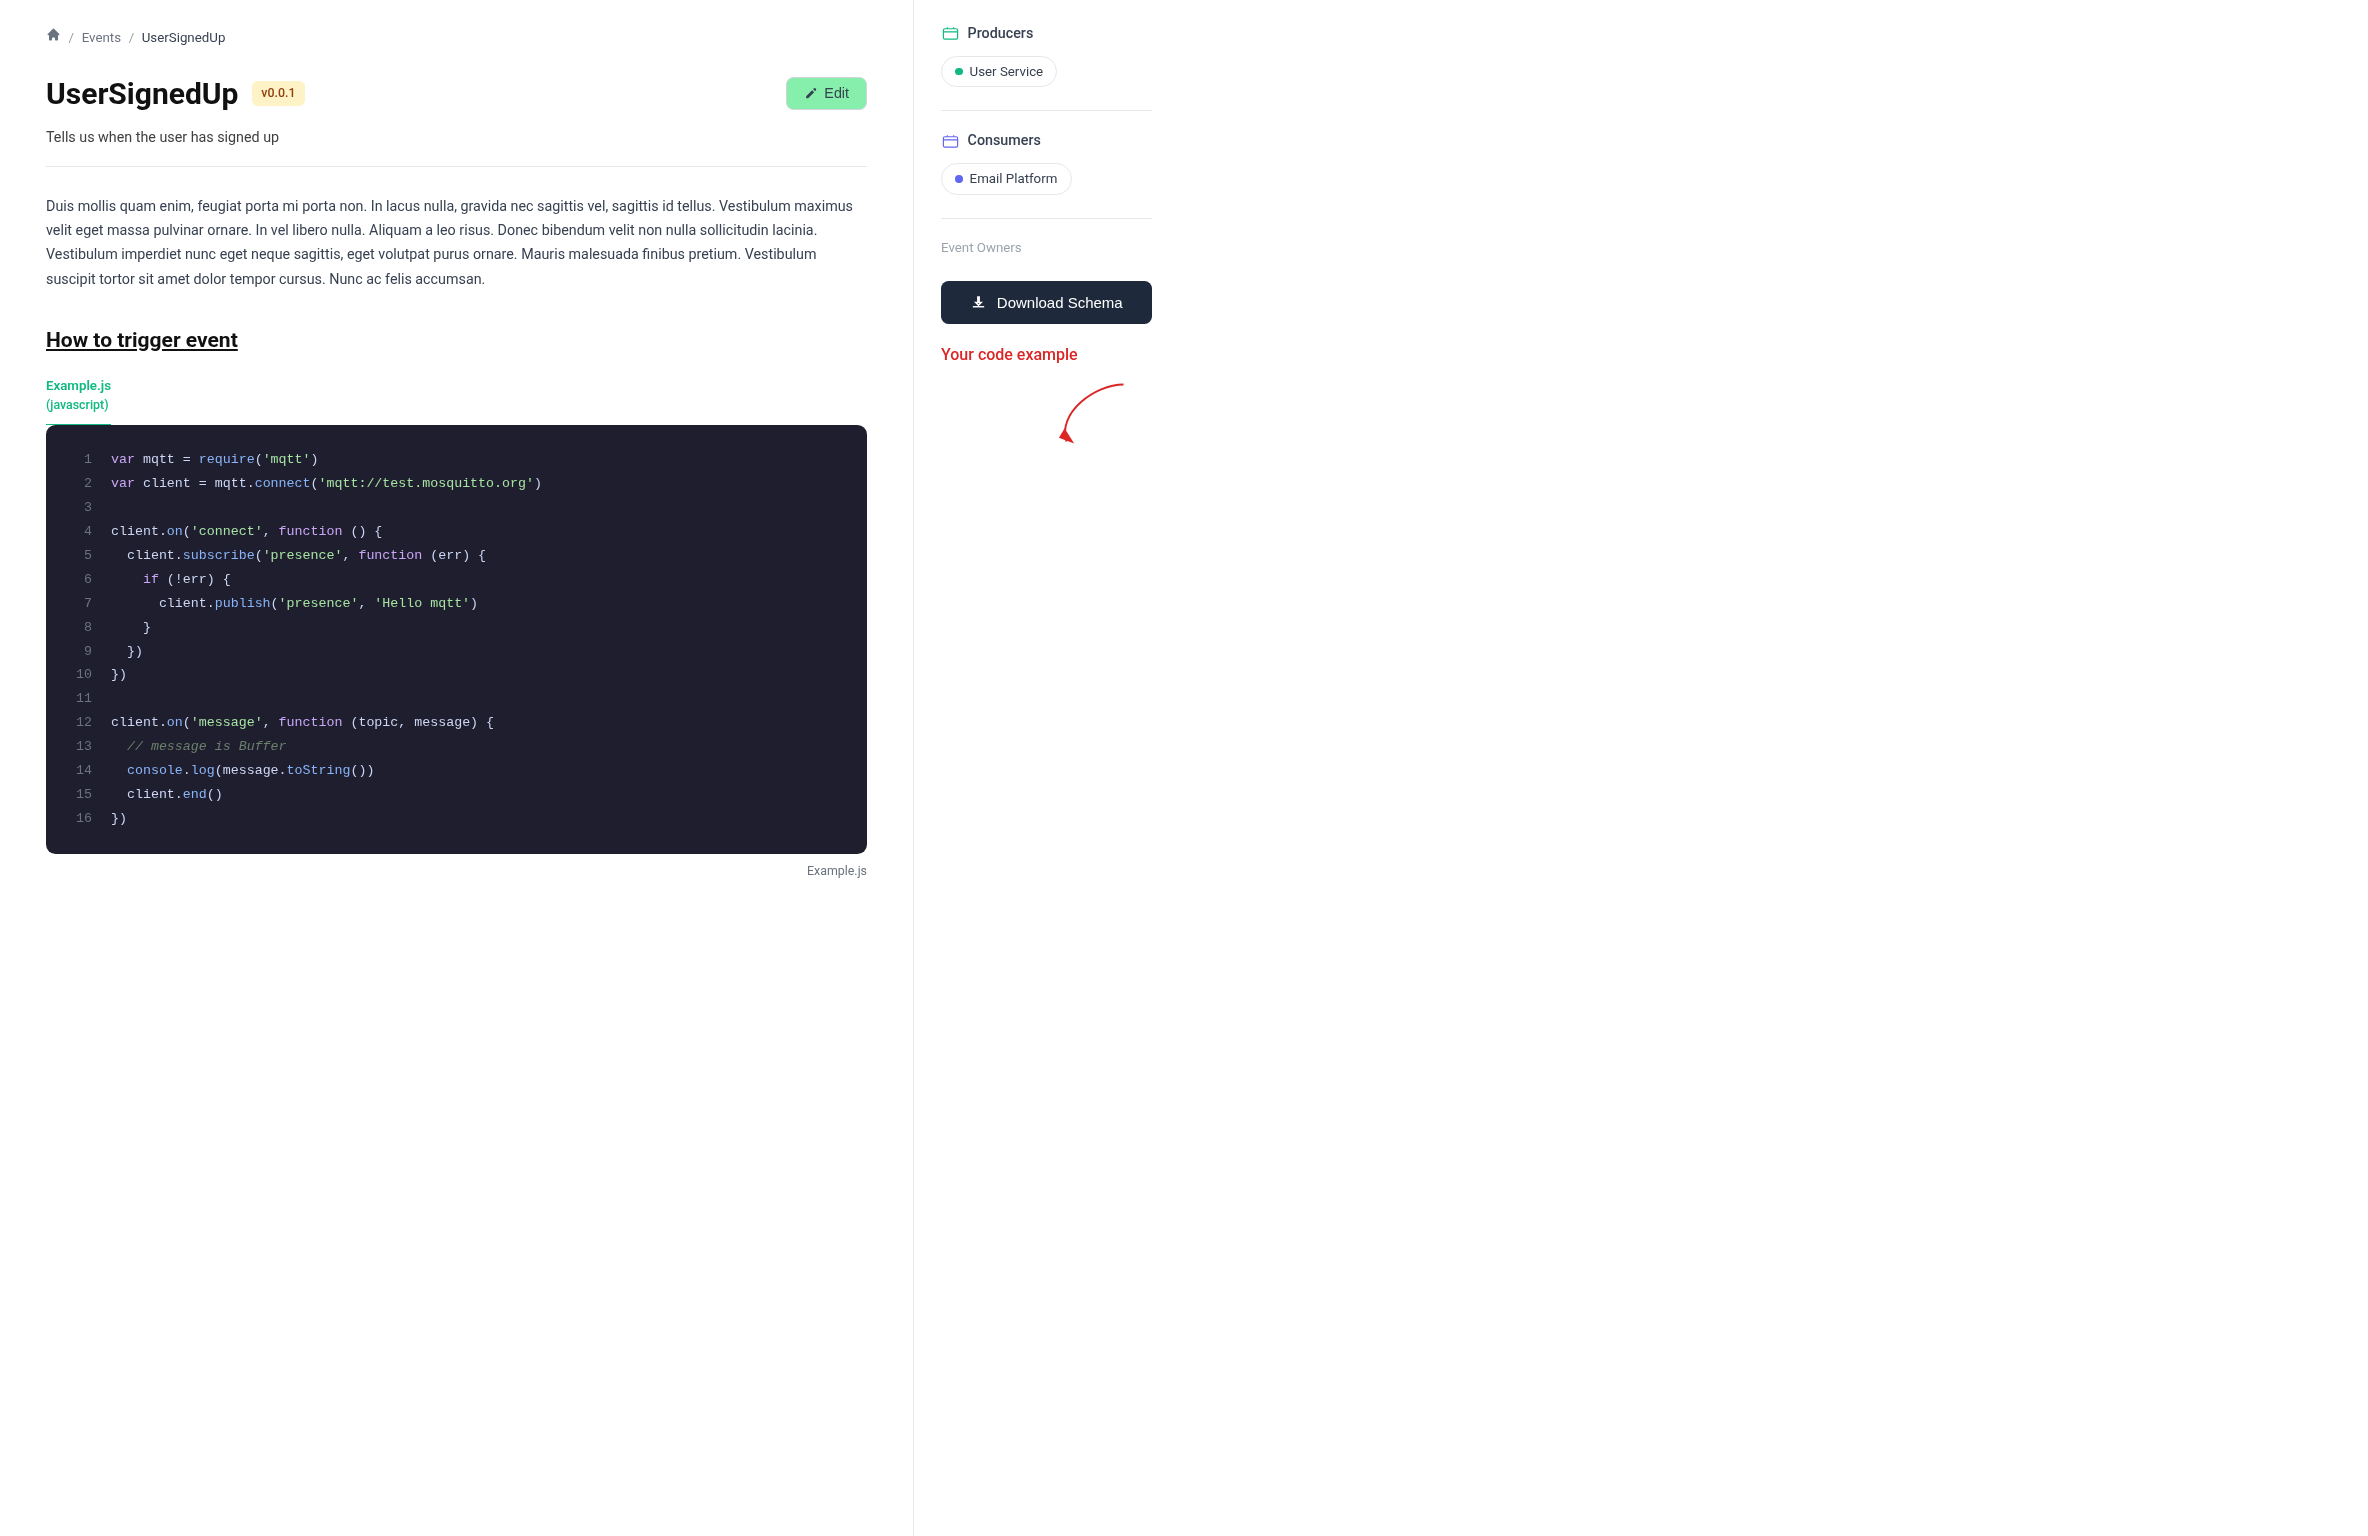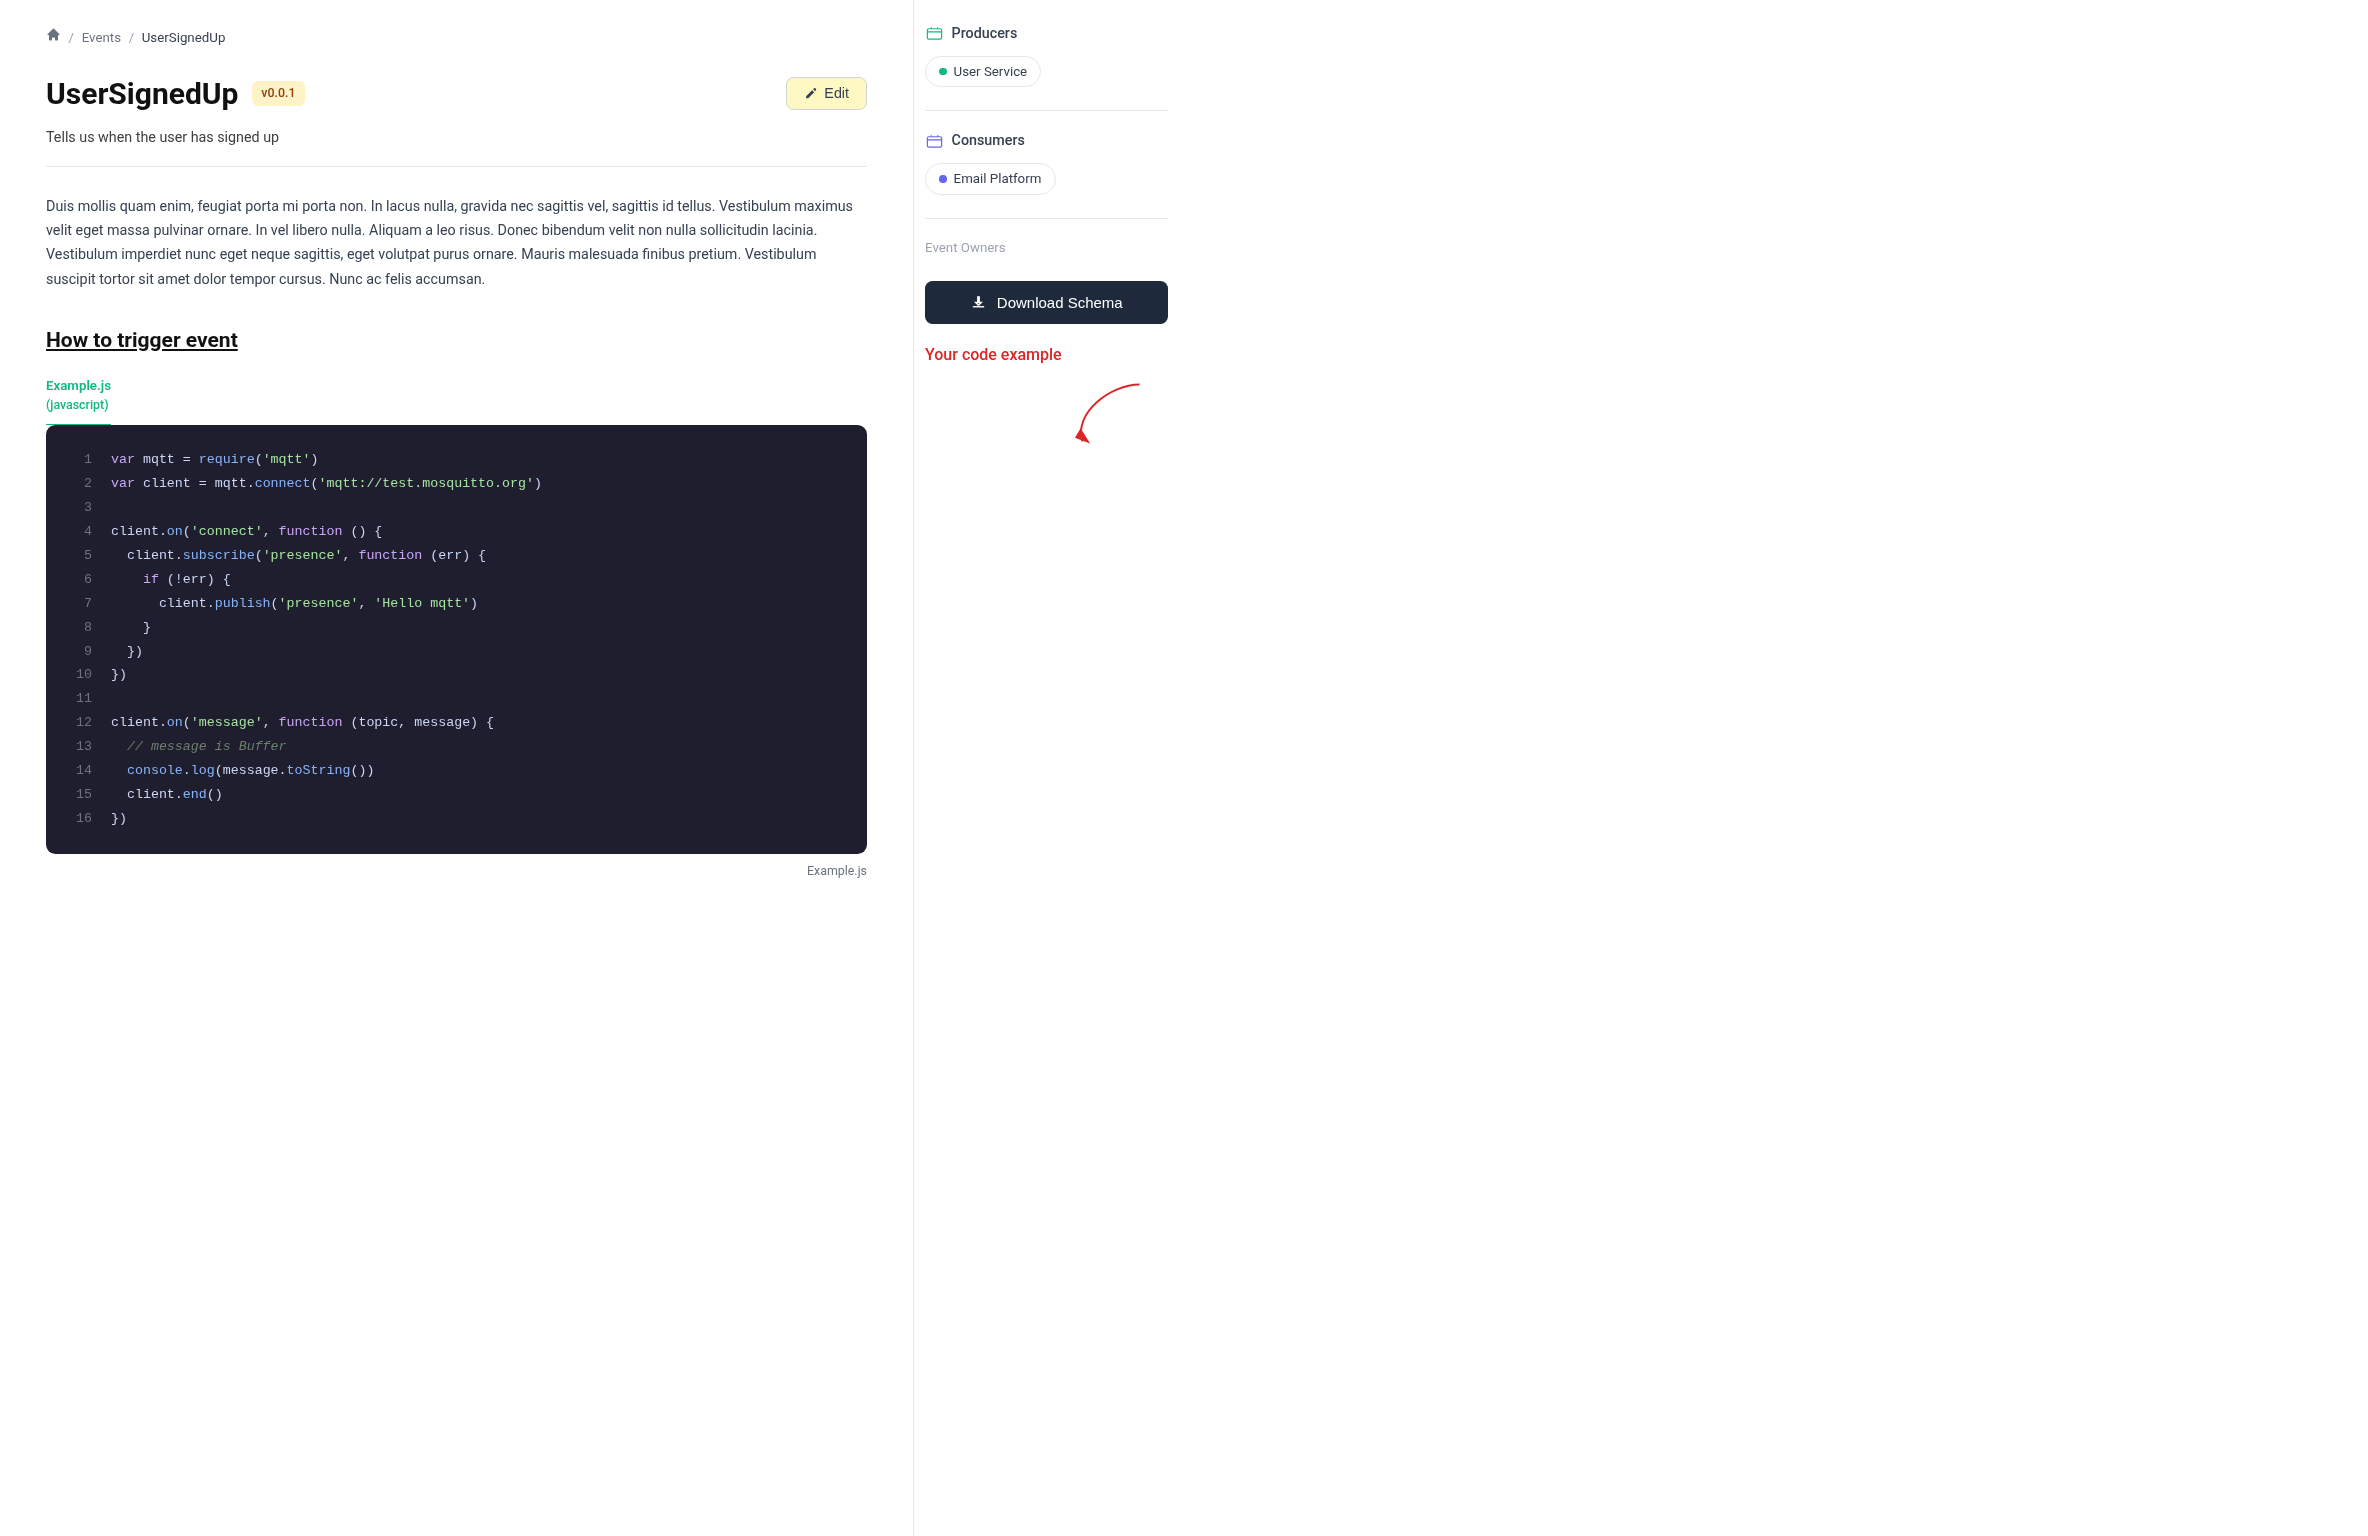--- a/index.html
+++ b/index.html
@@ -14,21 +14,21 @@
       display: flex;
       min-height: 100vh;
     }
     .main-content {
       flex: 1;
       padding: 27px 46px 46px 46px;
       max-width: 913px;
     }
     .sidebar {
       width: 266px;
-      padding: 23px 11px;
+      padding: 23px 27px;
       border-left: 1px solid #e5e7eb;
       flex-shrink: 0;
     }
     
     .breadcrumb {
       display: flex;
       align-items: center;
       gap: 7.6px;
       color: #6b7280;
       font-size: 13.3px;
@@ -73,21 +73,21 @@
       font-size: 12.4px;
       font-weight: 500;
       padding: 2.9px 9.5px;
       border-radius: 5.7px;
     }
     .edit-button {
       display: flex;
       align-items: center;
       gap: 6px;
       border: 1px solid #d1d5db;
-      background: #fef9c3;
+      background: #86efac;
       border-radius: 7.6px;
       padding: 7.6px 17px;
       font-size: 14.3px;
       color: #374151;
       cursor: pointer;
       font-weight: 500;
     }
     .subtitle {
       color: #404040;
       font-size: 14.3px;

